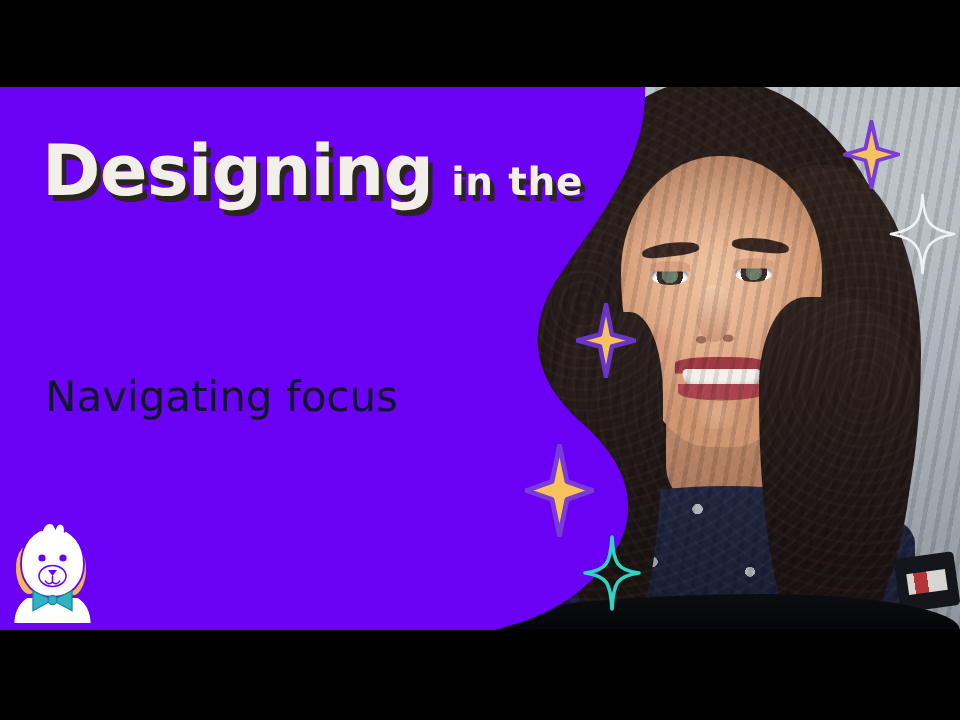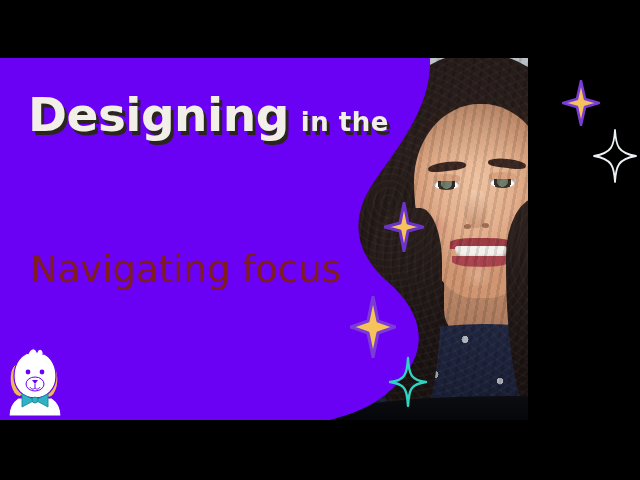--- a/index.html
+++ b/index.html
@@ -1,21 +1,21 @@
 <!DOCTYPE html>
 <html><head>
 <meta charset="utf-8">
 <style>
   html,body{margin:0;padding:0;background:#000;}
   body{width:640px;height:480px;overflow:hidden;font-family:"DejaVu Sans",sans-serif;}
 
   #stage{position:relative;width:640px;height:480px;background:#000;overflow:hidden;}
 
   
-  #frame{position:absolute;left:0;top:58px;width:528px;height:362px;overflow:hidden;background:#aeb6bc;}
+  #frame{position:absolute;left:0;top:58px;width:640px;height:362px;overflow:hidden;background:#aeb6bc;}
 
   
   .wall{position:absolute;inset:0;
         background:
           radial-gradient(120% 90% at 78% 12%, #c2c9ce 0%, #aeb5bb 42%, #9aa2a8 78%, #8d959b 100%);}
 
   
   .person{position:absolute;left:318px;top:0;width:322px;height:362px;overflow:hidden;}
 
   
@@ -145,22 +145,22 @@
 
   
   .title{position:absolute;left:28px;top:26px;color:#f1efe8;
       font-family:"DejaVu Sans",sans-serif;font-weight:700;font-size:47px;
       line-height:62px;letter-spacing:-0.5px;
       text-shadow:3px 4px 0 #2b2520;white-space:nowrap;}
   .title .small{font-size:26px;letter-spacing:0.5px;padding-left:12px;}
   .title2{position:absolute;left:28px;top:88px;color:#f1efe8;
       font-family:"DejaVu Sans",sans-serif;font-weight:700;font-size:47px;
       letter-spacing:-0.5px;text-shadow:3px 4px 0 #2b2520;white-space:nowrap;}
-  .subtitle{position:absolute;left:30px;top:190px;color:#7f1d1d;
-      font-family:"DejaVu Sans",sans-serif;font-weight:400;font-size:37px;
+  .subtitle{position:absolute;left:30px;top:190px;color:#0f172a;
+      font-family:"DejaVu Sans",sans-serif;font-weight:400;font-size:28px;
       letter-spacing:0px;white-space:nowrap;}
 
   
   .logo{position:absolute;left:4px;top:286px;width:62px;height:72px;}
 
   
   .spk{position:absolute;}
 </style>
 </head>
 <body>

